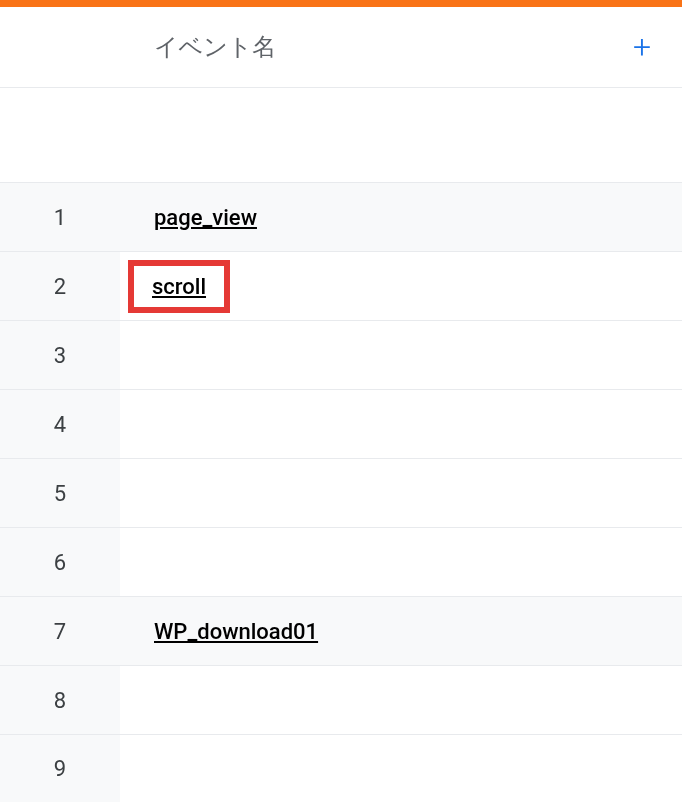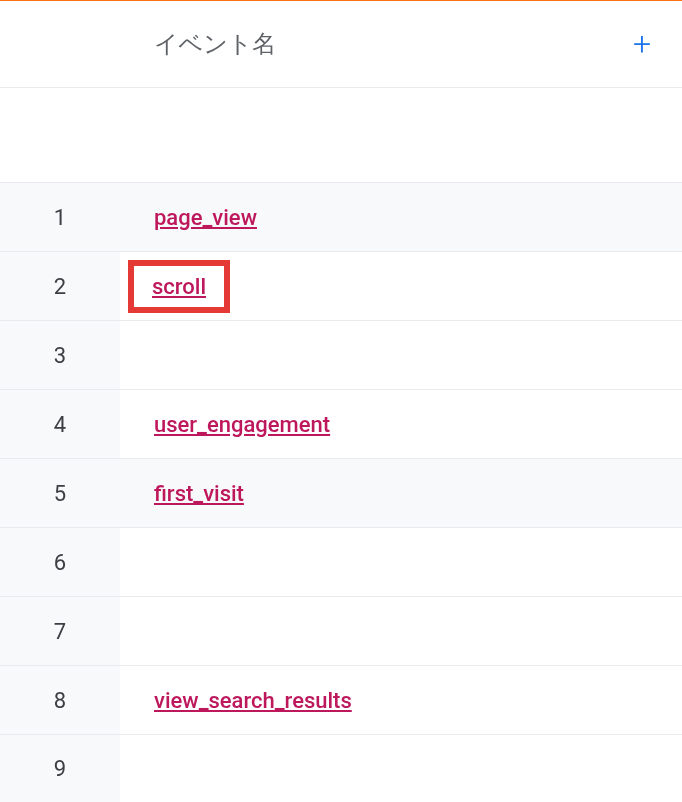--- a/index.html
+++ b/index.html
@@ -9,21 +9,21 @@
     }
     body {
       font-family: -apple-system, BlinkMacSystemFont, 'Segoe UI', Roboto, Arial, sans-serif;
       background: #ffffff;
       width: 682px;
     }
     .header-row {
       display: flex;
       align-items: center;
       height: 88px;
-      border-top: 1px solid #f97316;
+      border-top: 7px solid #f97316;
       border-bottom: 1px solid #e8eaed;
     }
     .header-number-col {
       width: 120px;
     }
     .header-label-col {
       flex: 1;
       display: flex;
       align-items: center;
       padding-left: 34px;
@@ -72,21 +72,21 @@
       flex: 1;
       height: 100%;
       display: flex;
       align-items: center;
       padding-left: 34px;
     }
     .event-cell.striped {
       background: #f8f9fa;
     }
     .event-link {
-      color: #be185d;
+      color: #000000;
       font-size: 22px;
       font-weight: 500;
       text-decoration: underline;
       cursor: pointer;
     }
     .highlight-box {
       border: 6px solid #e53935;
       padding: 8px 18px;
       margin-left: -26px;
       display: inline-block;
@@ -121,38 +121,32 @@
       <div class="number-cell">2</div>
       <div class="event-cell">
         <span class="highlight-box"><a class="event-link">scroll</a></span>
       </div>
     </div>
     <div class="table-row">
       <div class="number-cell">3</div>
     </div>
     <div class="table-row">
       <div class="number-cell">4</div>
-      <div class="event-cell">
-        <a class="event-link">user_engagement</a>
-      </div>
     </div>
     <div class="table-row">
       <div class="number-cell">5</div>
-      <div class="event-cell striped">
-        <a class="event-link">first_visit</a>
-      </div>
     </div>
     <div class="table-row">
       <div class="number-cell">6</div>
     </div>
     <div class="table-row">
       <div class="number-cell">7</div>
+      <div class="event-cell striped">
+        <a class="event-link">WP_download01</a>
+      </div>
     </div>
     <div class="table-row">
       <div class="number-cell">8</div>
-      <div class="event-cell">
-        <a class="event-link">view_search_results</a>
-      </div>
     </div>
     <div class="table-row">
       <div class="number-cell">9</div>
     </div>
   </div>
 
 </body></html>

